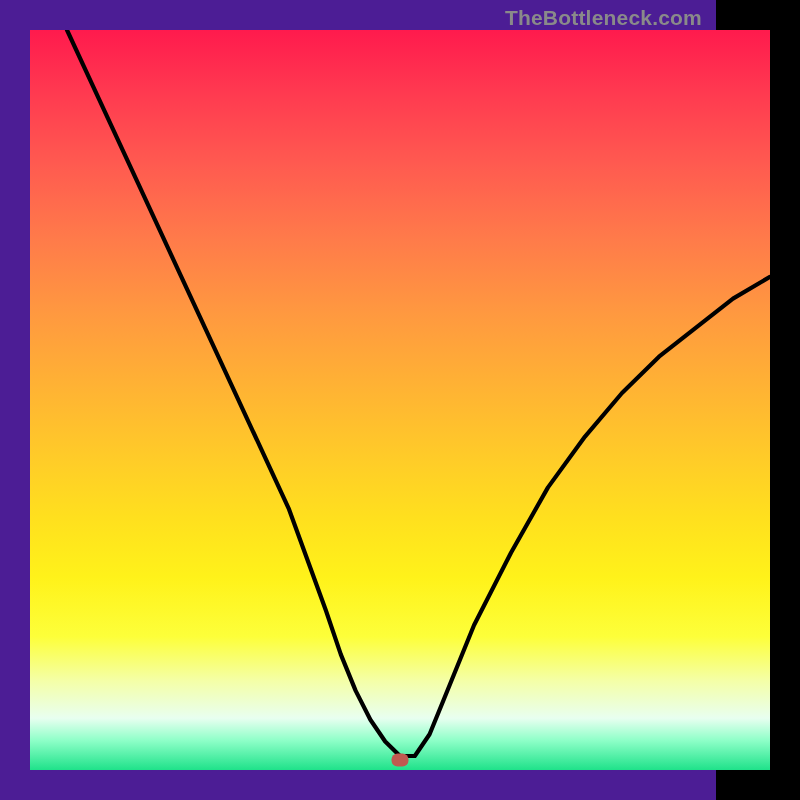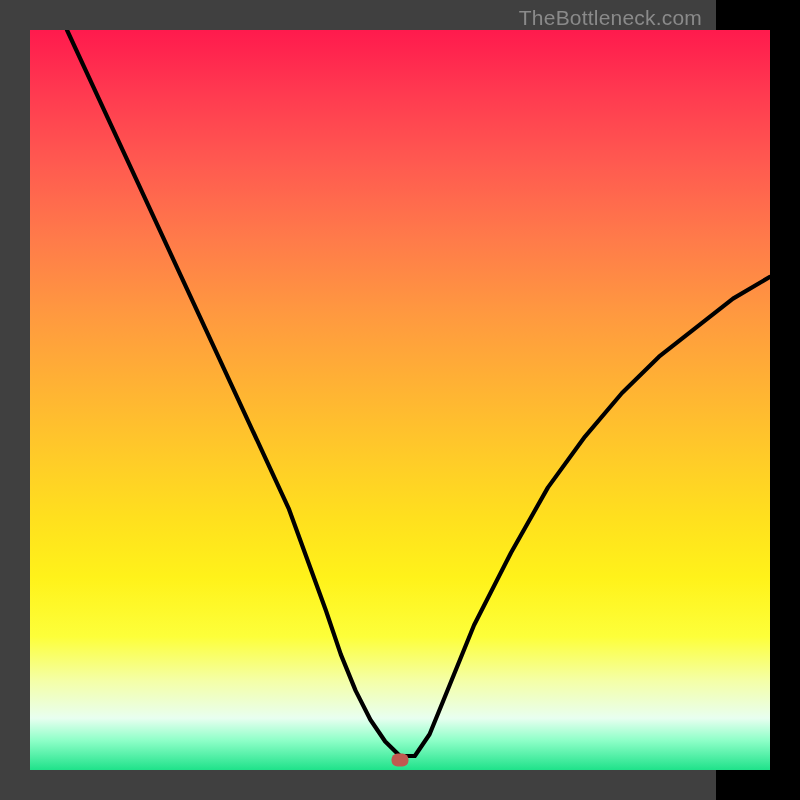--- a/index.html
+++ b/index.html
@@ -8,21 +8,22 @@
     width: 800px;
     height: 800px;
     overflow: hidden;
     background: #000;
     font-family: Arial, Helvetica, sans-serif;
   }
   .frame {
     position: relative;
     width: 716px;
     height: 800px;
-    background: #404040;
+    background: #4c1d95;
+    font-weight: bold;
   }
   .plot-area {
     position: absolute;
     left: 30px;
     top: 30px;
     width: 740px;
     height: 740px;
     overflow: hidden;
   }
   .gradient-bg {

